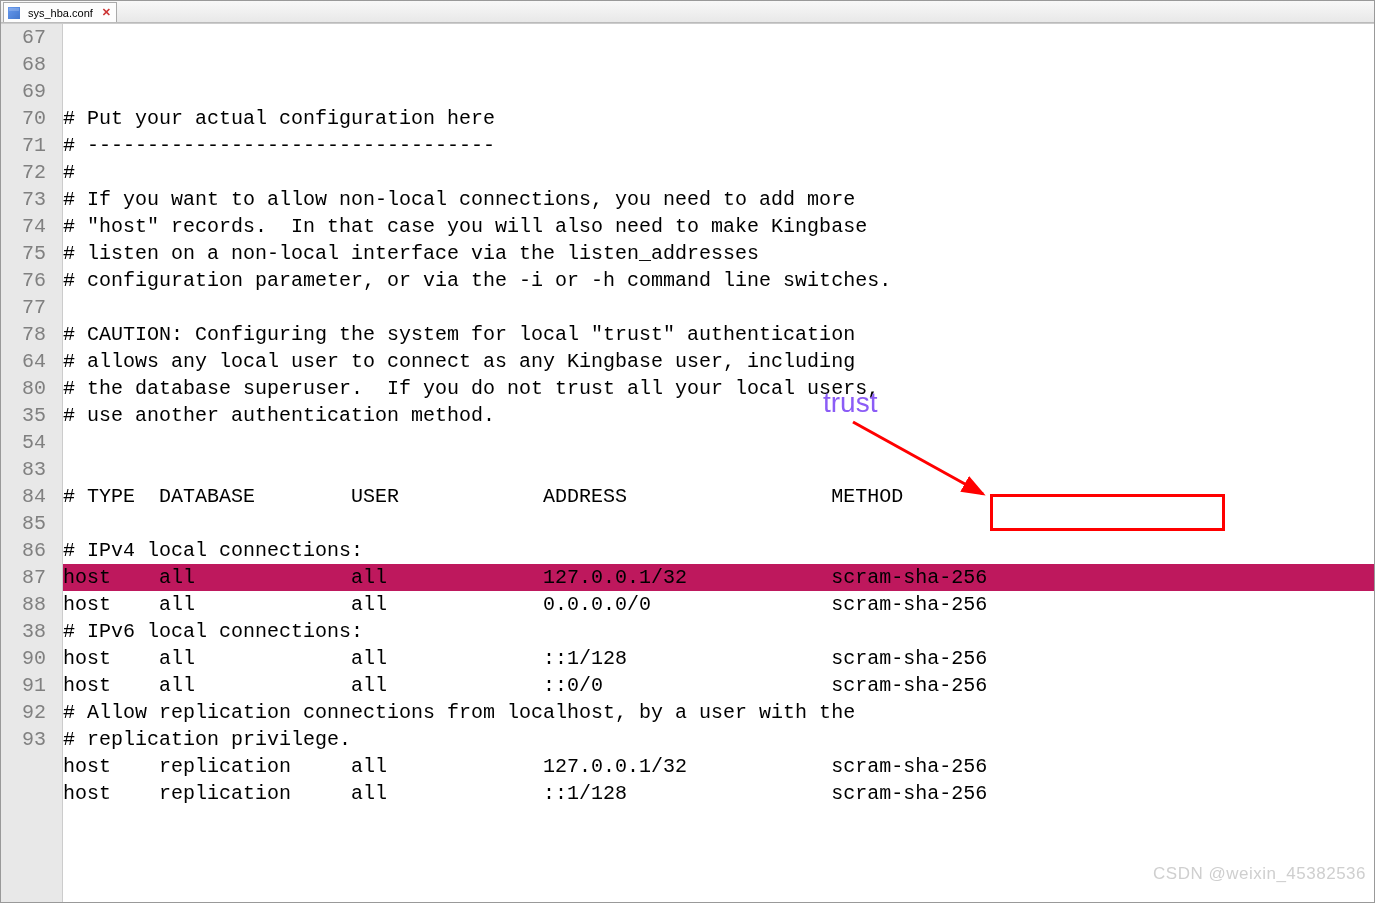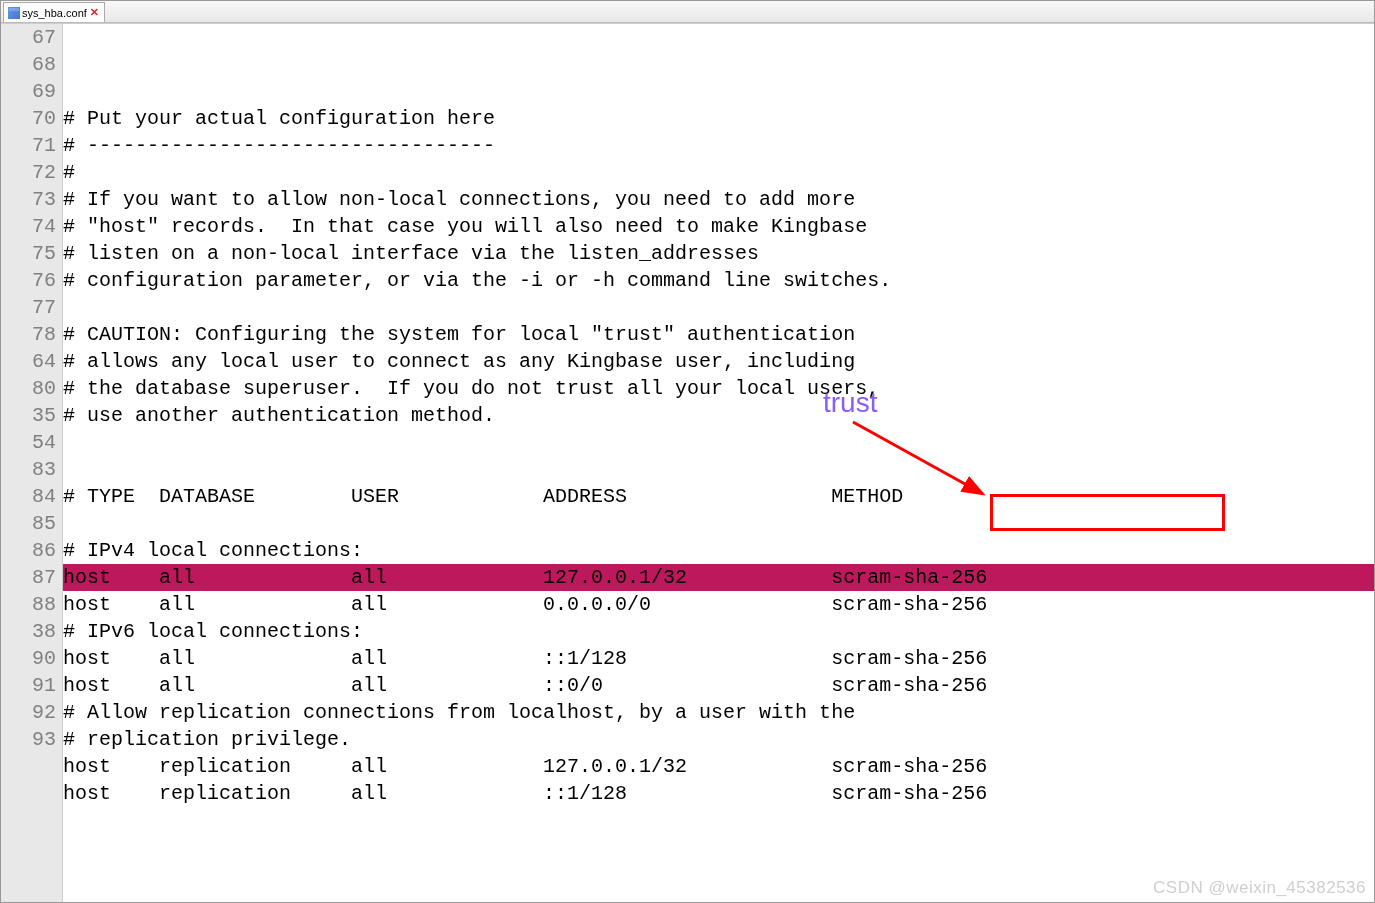--- a/index.html
+++ b/index.html
@@ -23,21 +23,21 @@
     .tab {
       height: 20px;
       background: #fdfdfd;
       border: 1px solid #aaa;
       border-bottom: none;
       font-family: "Segoe UI", Tahoma, sans-serif;
       font-size: 11px;
       padding: 0 4px;
       display: flex;
       align-items: center;
-      gap: 2px;
+      gap: 8px;
       margin-left: 2px;
     }
     .file-icon {
       width: 12px;
       height: 12px;
       display: inline-block;
       background: linear-gradient(135deg,#69e,#47c);
       position: relative;
     }
     .file-icon::before{
@@ -58,21 +58,21 @@
       top: 22px; left: 0; right: 0; bottom: 0;
       display: flex;
       border-top: 1px solid #ccc;
     }
     .gutter {
       width: 62px;
       background: #e8e8e8;
       border-right: 1px solid #ccc;
       color: #808080;
       text-align: right;
-      padding-right: 6px;
+      padding-right: 16px;
       line-height: 27px;
       font-size: 20px;
       user-select: none;
     }
     .code {
       flex: 1;
       line-height: 27px;
       font-size: 20px;
       color: #000;
       position: relative;
@@ -101,21 +101,21 @@
       position: absolute;
       left: 790px;
       top: 398px;
       width: 140px;
       height: 80px;
       overflow: visible;
     }
     .watermark {
       position: absolute;
       right: 8px;
-      bottom: 4px;
+      bottom: 18px;
       color: #cfcfcf;
       font-family: Arial, sans-serif;
       font-size: 17px;
       letter-spacing: .5px;
     }
   </style>
 </head>
 <body>
 
 <div class="tab-bar">

